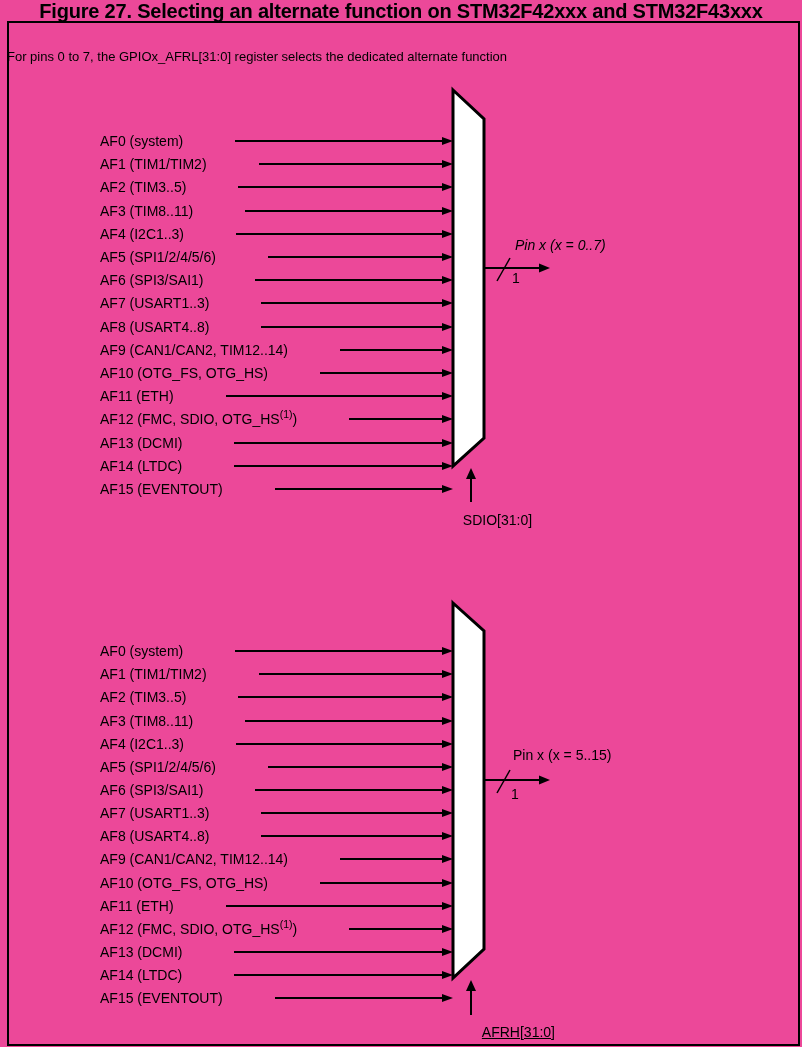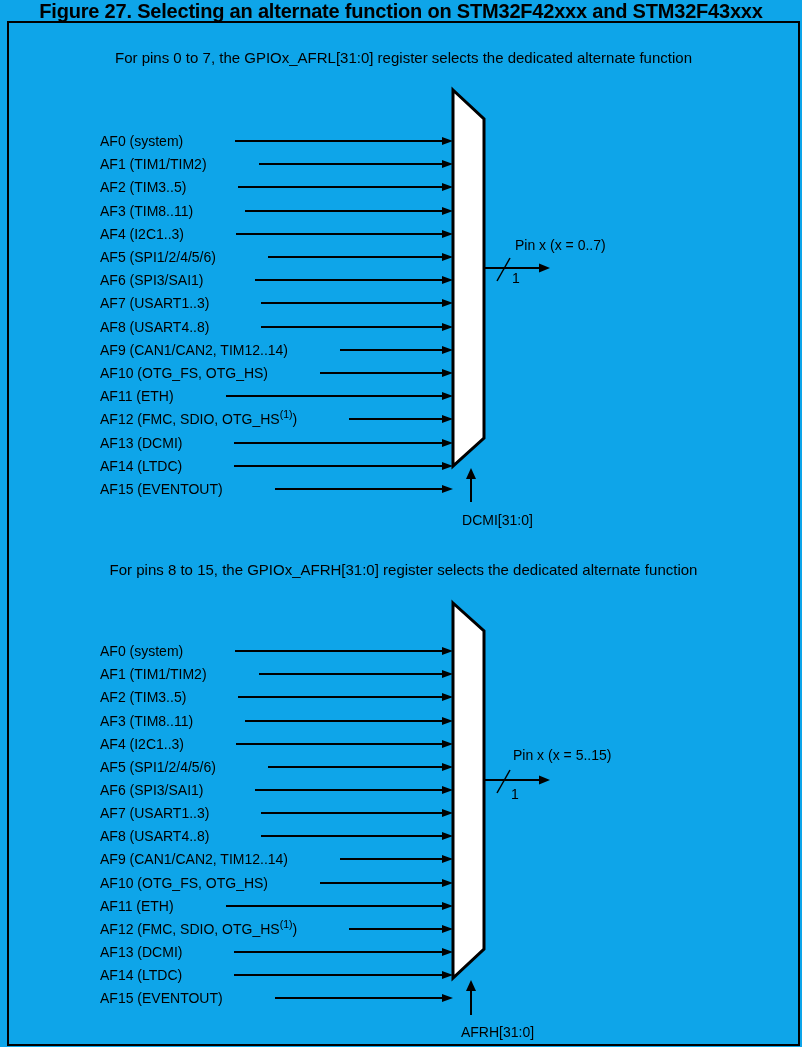--- a/index.html
+++ b/index.html
@@ -1,40 +1,40 @@
 <!DOCTYPE html>
 <html><head>
 <meta charset="utf-8">
 <style>
   html,body{margin:0;padding:0;background:#fff;}
   .page{
     position:relative;
     width:802px;height:1047px;
-    background:#0ea5e9;
+    background:#ec4899;
     font-family:"Liberation Sans","DejaVu Sans",sans-serif;
     color:#000;
     overflow:hidden;
   }
   .figure-title{
     position:absolute;left:0;top:0;width:802px;
     text-align:center;
     font-size:20px;font-weight:bold;
     letter-spacing:-0.2px;
     white-space:nowrap;
   }
   .figure-box{
     position:absolute;left:7px;top:21px;
     width:789px;height:1021px;
     border:2px solid #000;
     background:transparent;
   }
   .caption{
     position:absolute;left:7px;width:793px;
-    text-align:center;
-    font-size:15px;
+    text-align:left;
+    font-size:13px;
     white-space:nowrap;
   }
   .caption-afrl{top:49px;}
   .caption-afrh{top:561px;}
   .rows-layer{position:absolute;left:0;top:0;width:802px;height:1047px;}
   .af-row{
     position:absolute;left:100px;width:353px;height:23px;
     display:flex;align-items:center;
     font-size:14px;
     margin-top:36px;
@@ -43,38 +43,37 @@
   .lbl-sup{font-size:10.5px;vertical-align:super;line-height:0;}
   .wire{flex:1;height:2px;background:#000;margin-left:52px;min-width:18px;}
   .ah{
     width:0;height:0;
     border-left:11px solid #000;
     border-top:4px solid transparent;
     border-bottom:4px solid transparent;
   }
   .svg-overlay{position:absolute;left:0;top:0;pointer-events:none;}
   .float-label{position:absolute;font-size:14px;white-space:nowrap;line-height:1.1;}
-  .lab-pin-afrl{left:515px;top:238px;}
+  .lab-pin-afrl{left:515px;top:238px;font-style:italic;}
   .lab-one-afrl{left:512px;top:271px;}
   .lab-reg-afrl{left:440px;top:513px;width:115px;text-align:center;}
   .lab-pin-afrh{left:513px;top:748px;}
   .lab-one-afrh{left:511px;top:787px;}
-  .lab-reg-afrh{left:440px;top:1025px;width:115px;text-align:center;}
+  .lab-reg-afrh{left:440px;top:1025px;width:115px;text-align:right;text-decoration:underline;}
 </style>
 </head>
 <body>
 
 <div class="page">
 
   <div class="figure-title">Figure 27. Selecting an alternate function on STM32F42xxx and STM32F43xxx</div>
 
   <div class="figure-box"></div>
 
   <div class="caption caption-afrl">For pins 0 to 7, the GPIOx_AFRL[31:0] register selects the dedicated alternate function</div>
-  <div class="caption caption-afrh">For pins 8 to 15, the GPIOx_AFRH[31:0] register selects the dedicated alternate function</div>
 
   <div class="rows-layer" id="rows-afrl">
       <div class="af-row" style="top: 93.5px;">
         <span class="af-label"><span>AF0 (system)</span></span>
         <span class="wire"></span>
         <span class="ah"></span>
       </div>
       <div class="af-row" style="top: 116.7px;">
         <span class="af-label"><span>AF1 (TIM1/TIM2)</span></span>
         <span class="wire"></span>
@@ -246,19 +245,19 @@
     <polygon points="453,603 484,631 484,949 453,978" fill="#fff" stroke="#000" stroke-width="3"></polygon>
     <line x1="484" y1="780" x2="539" y2="780" stroke="#000" stroke-width="2"></line>
     <polygon points="539,775.5 550,780 539,784.5" fill="#000"></polygon>
     <line x1="497" y1="793" x2="510" y2="770" stroke="#000" stroke-width="1.5"></line>
     <line x1="471" y1="1015" x2="471" y2="990" stroke="#000" stroke-width="2"></line>
     <polygon points="466,991 476,991 471,980" fill="#000"></polygon>
   </svg>
 
   <div class="float-label lab-pin-afrl">Pin x (x = 0..7)</div>
   <div class="float-label lab-one-afrl">1</div>
-  <div class="float-label lab-reg-afrl">DCMI[31:0]</div>
+  <div class="float-label lab-reg-afrl">SDIO[31:0]</div>
 
   <div class="float-label lab-pin-afrh">Pin x (x = 5..15)</div>
   <div class="float-label lab-one-afrh">1</div>
   <div class="float-label lab-reg-afrh">AFRH[31:0]</div>
 
 </div>
 
 </body></html>

